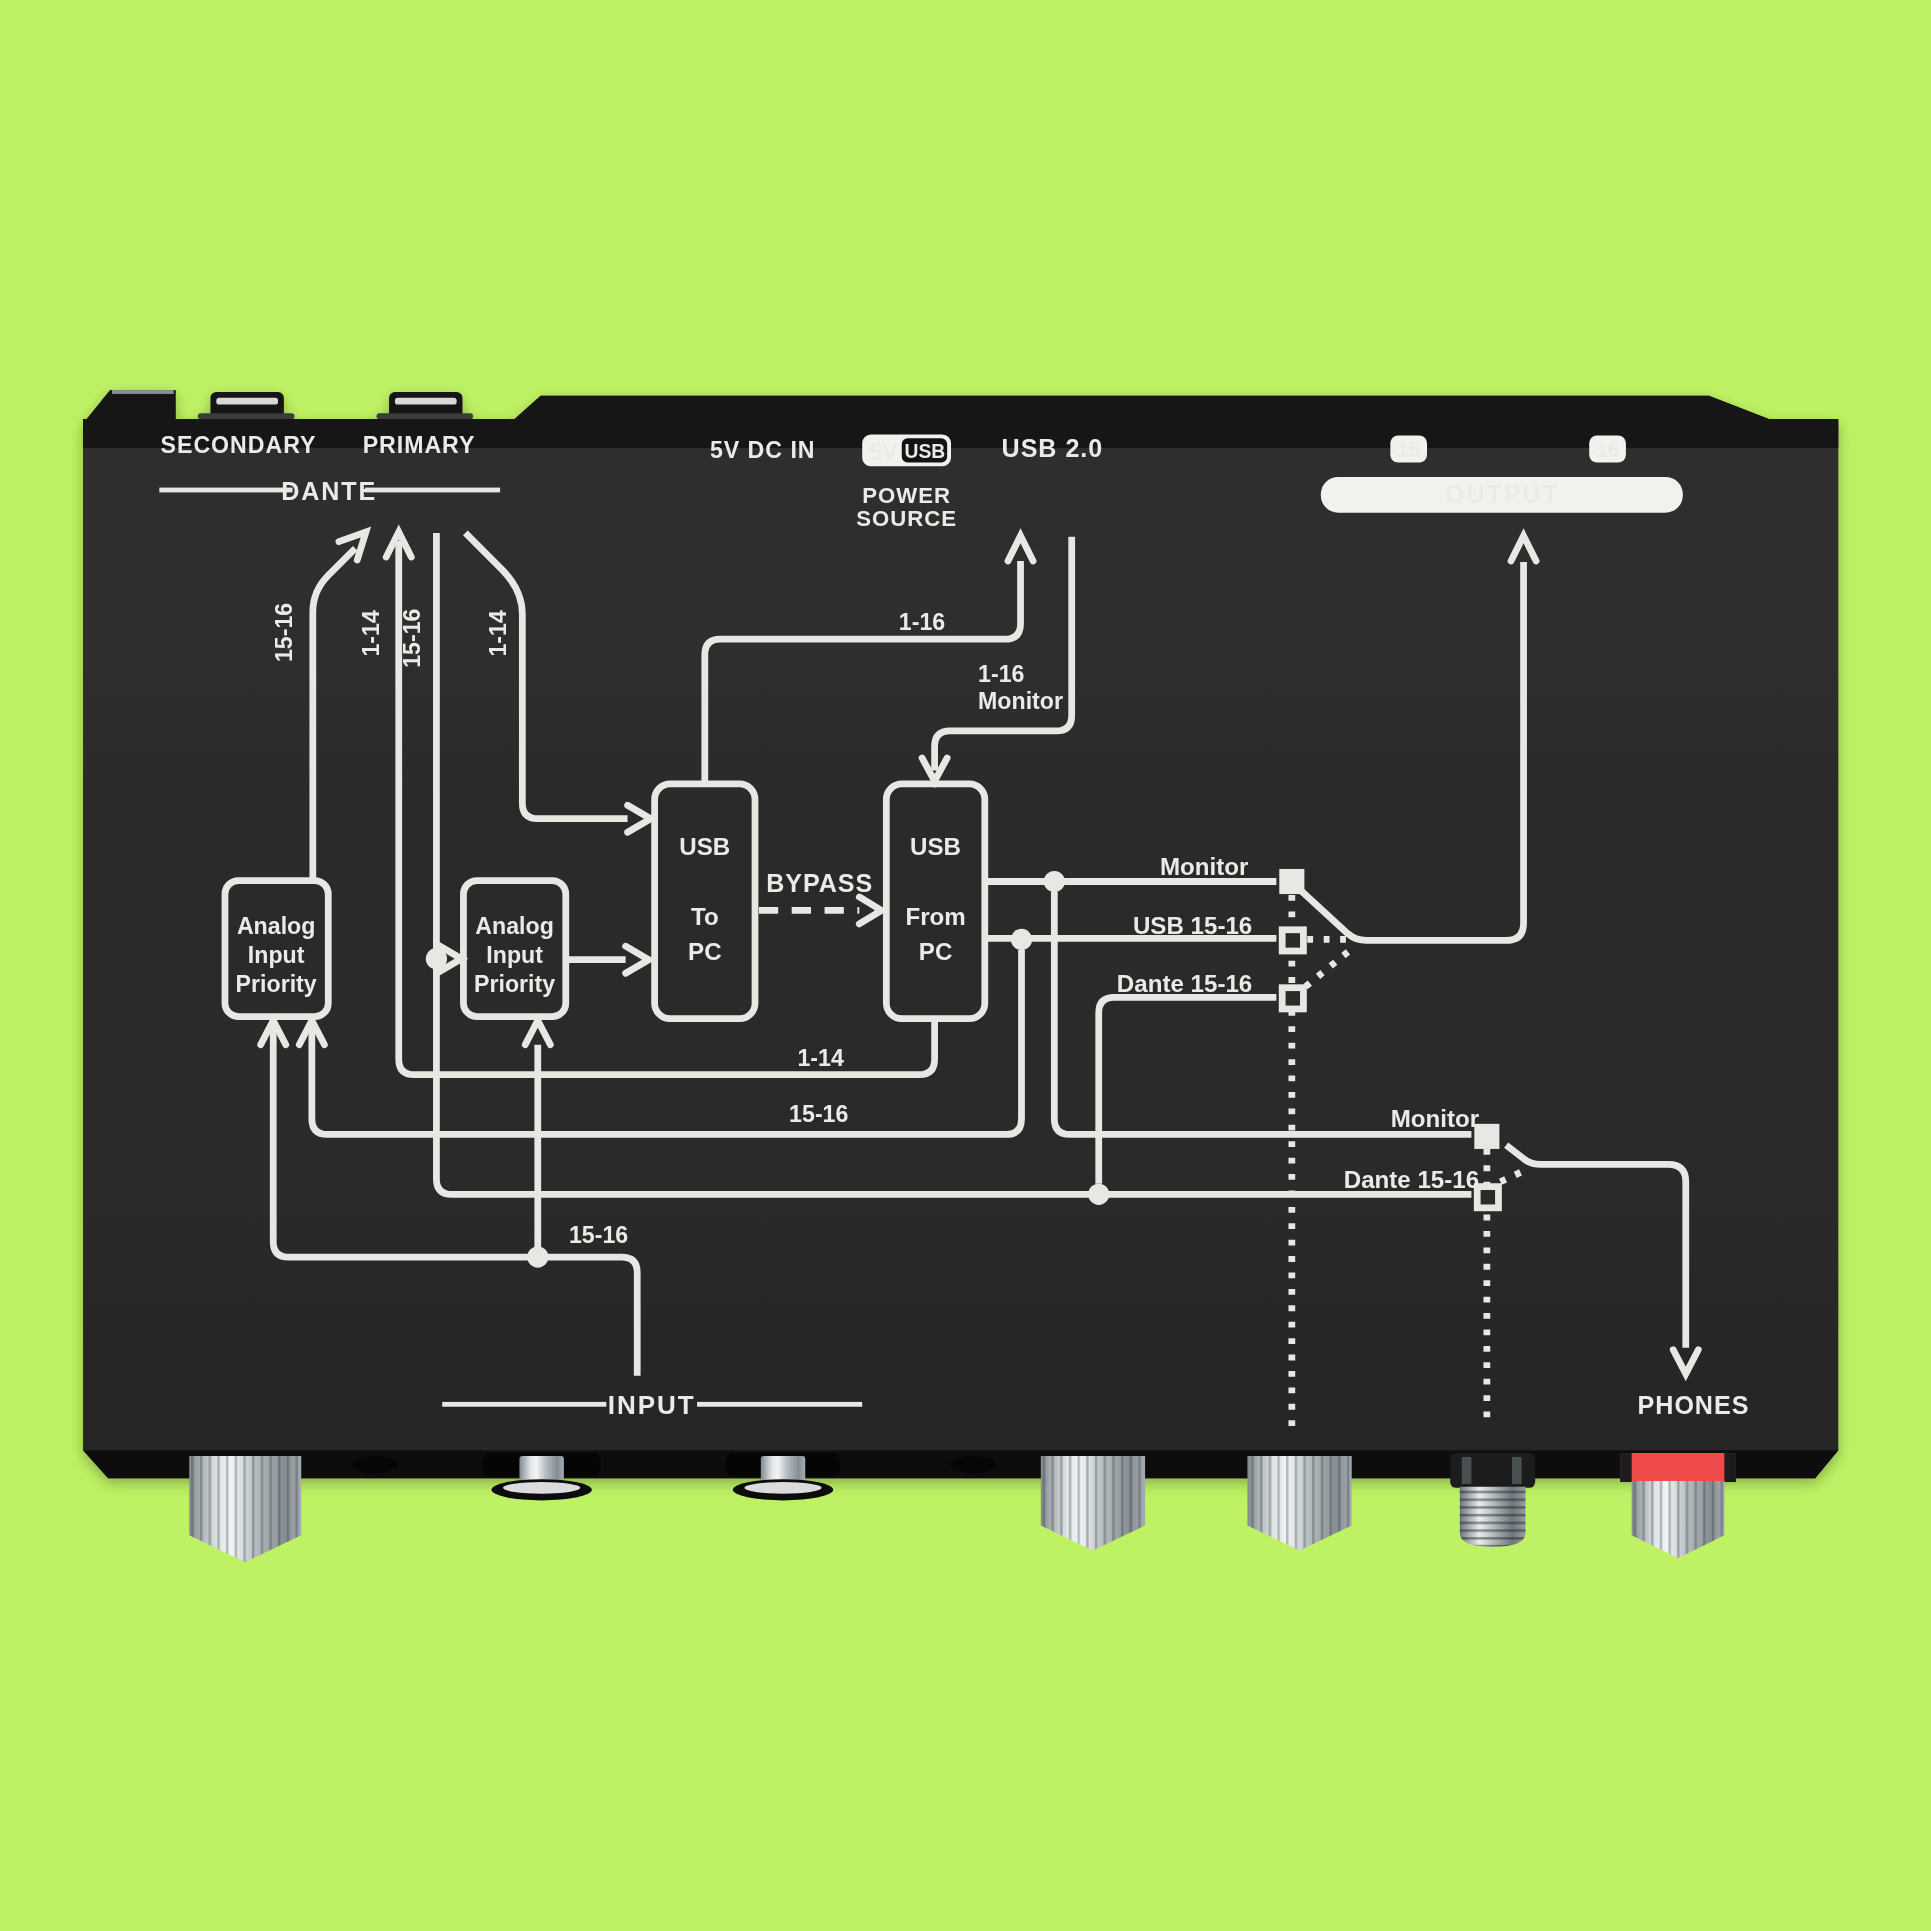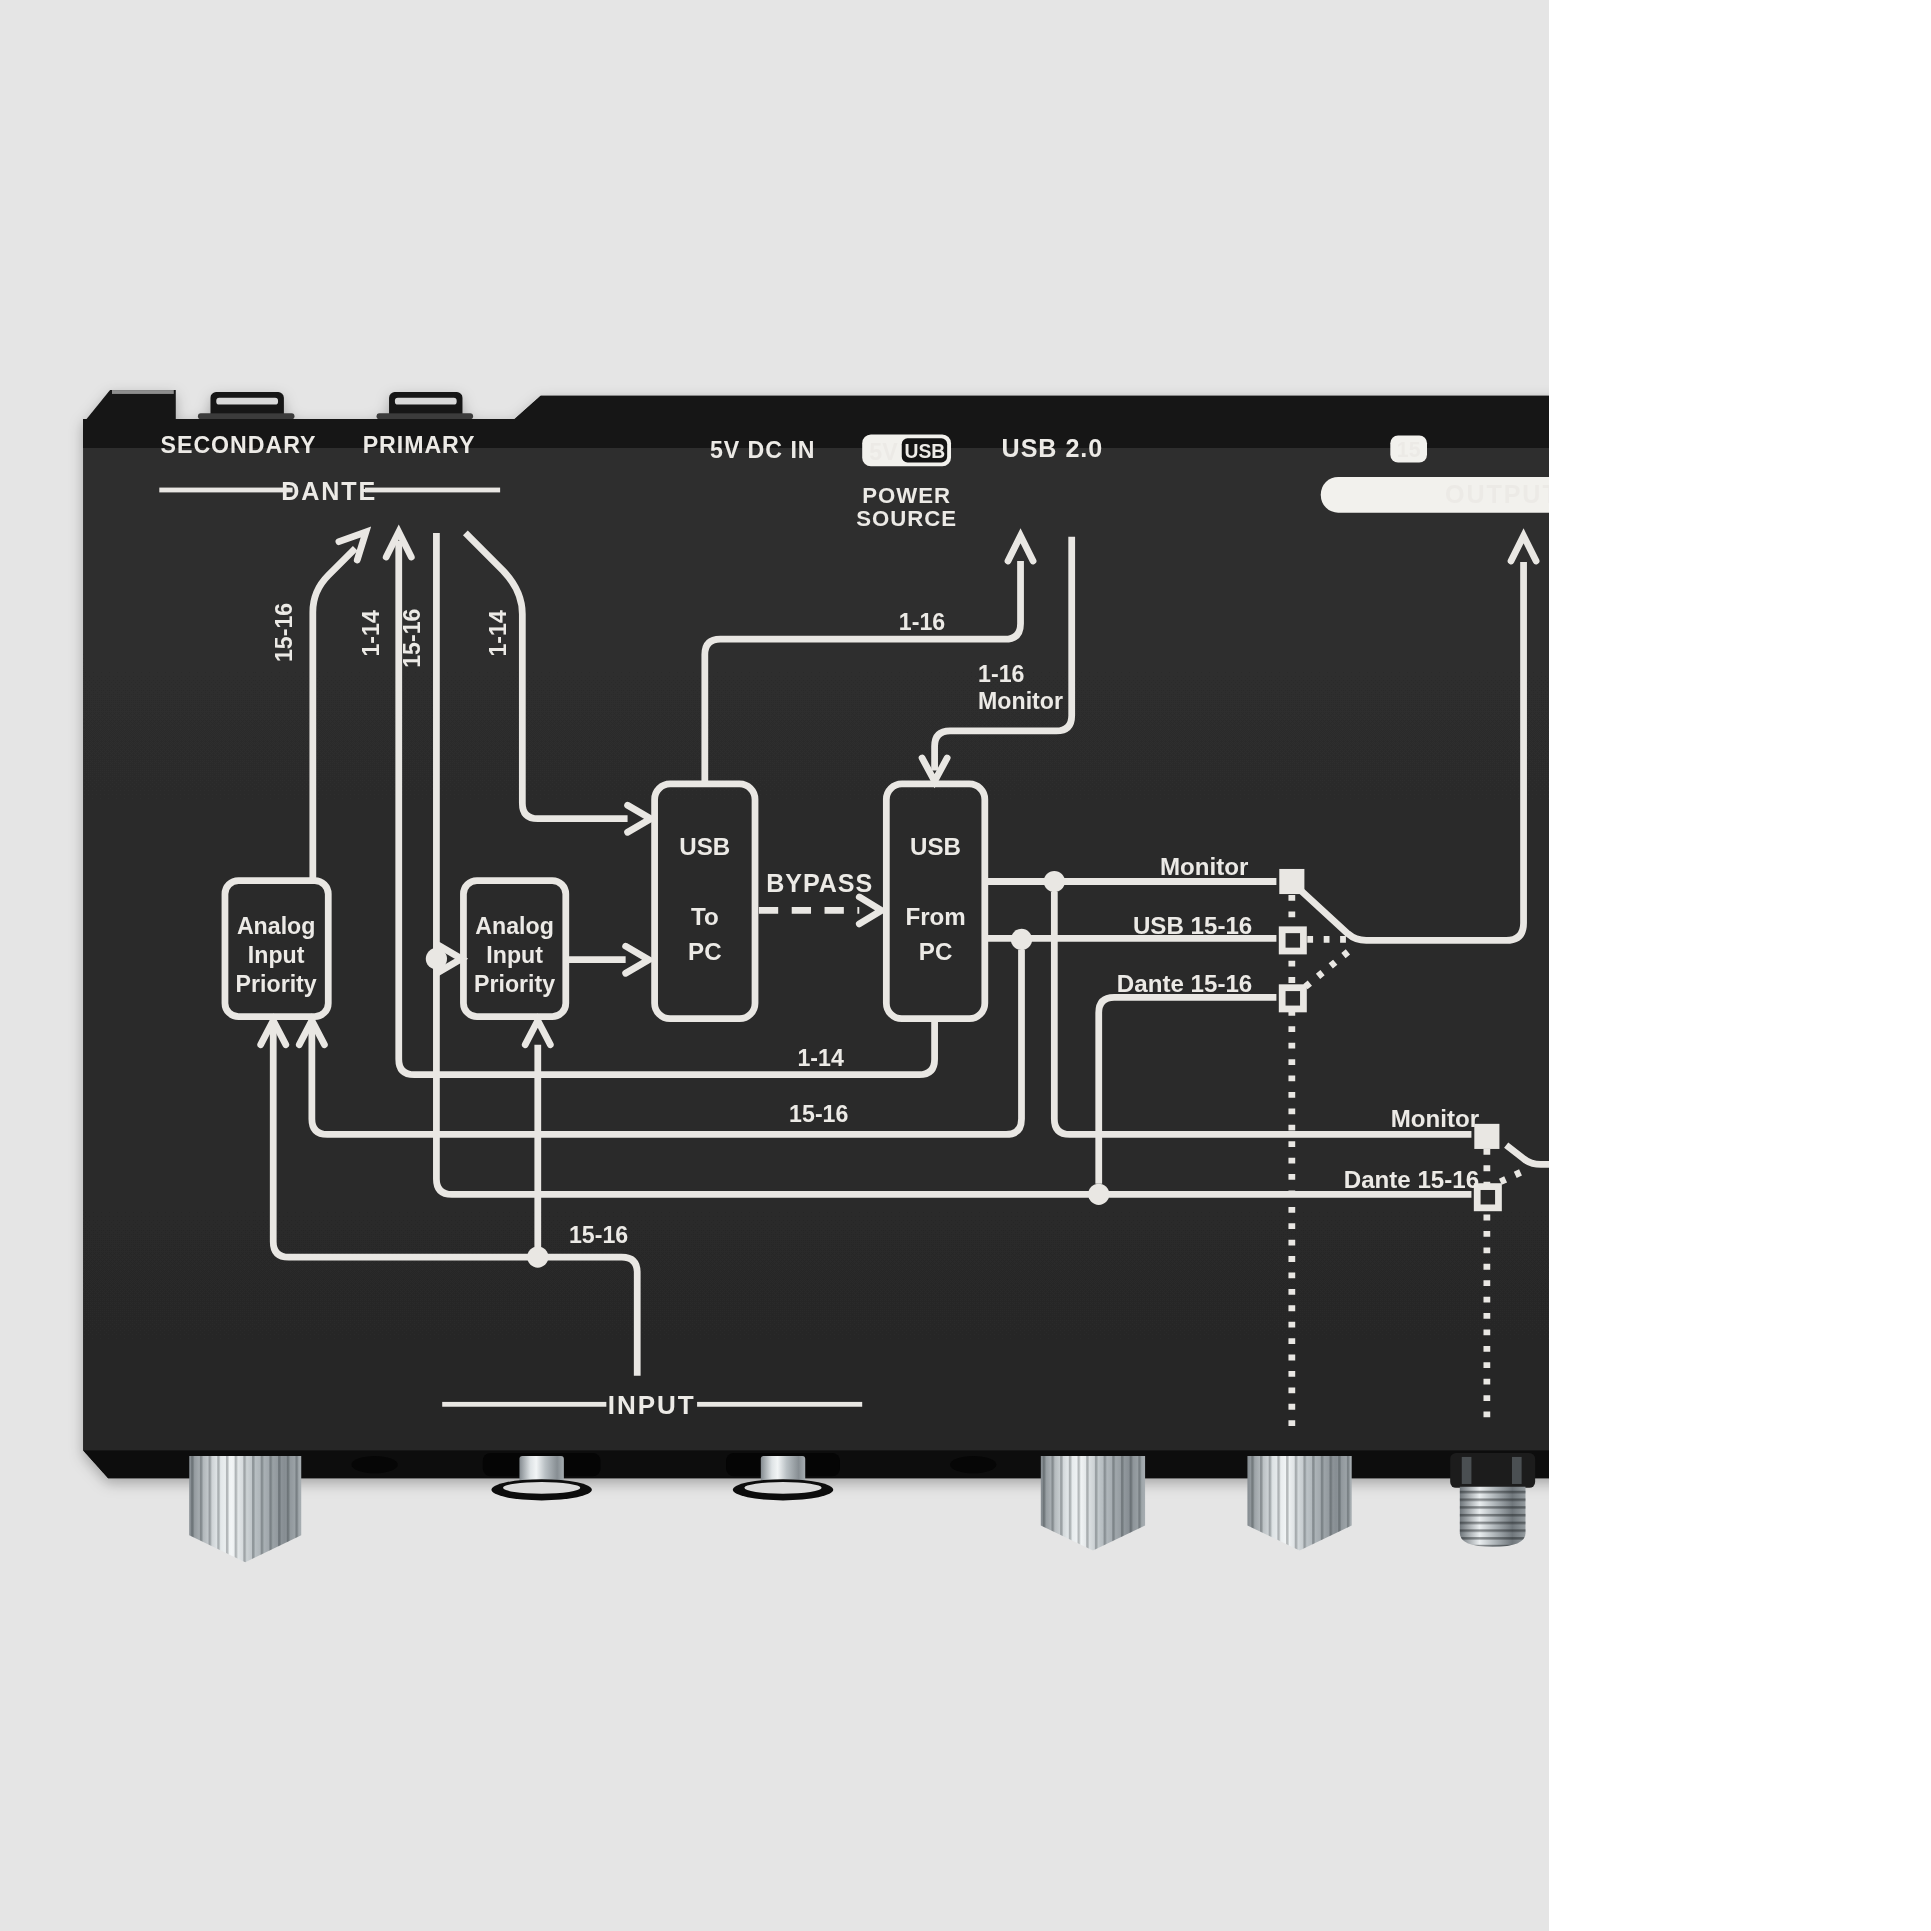--- a/index.html
+++ b/index.html
@@ -1,16 +1,16 @@
 <!DOCTYPE html>
 <html><head>
 <meta charset="utf-8">
 <style>
   html,body{margin:0;padding:0;background:#fff;}
-  .stage{position:relative;width:1549px;height:1931px;background:#e5e5e5;overflow:hidden;}
+  .stage{position:relative;width:1931px;height:1931px;background:#bef264;overflow:hidden;}
   svg{position:absolute;left:0;top:0;}
   svg text{font-family:"Liberation Sans","DejaVu Sans",sans-serif;font-weight:bold;fill:#eceae6;}
   .ln{stroke:#e9e7e3;stroke-width:7;fill:none;stroke-linejoin:round;}
   .lncap{stroke:#e9e7e3;stroke-width:7;fill:none;stroke-linejoin:miter;stroke-linecap:round;}
   .dash{stroke:#e9e7e3;stroke-width:7;fill:none;stroke-dasharray:20 14;}
   .dots{stroke:#e9e7e3;stroke-width:7;fill:none;stroke-dasharray:6 11;stroke-linecap:butt;}
   .dot{fill:#e9e7e3;}
   .sqf{fill:#e9e7e3;}
   .sqh{fill:#2b2b2b;stroke:#e9e7e3;stroke-width:7;}
   .box{fill:none;stroke:#e9e7e3;stroke-width:7;}

